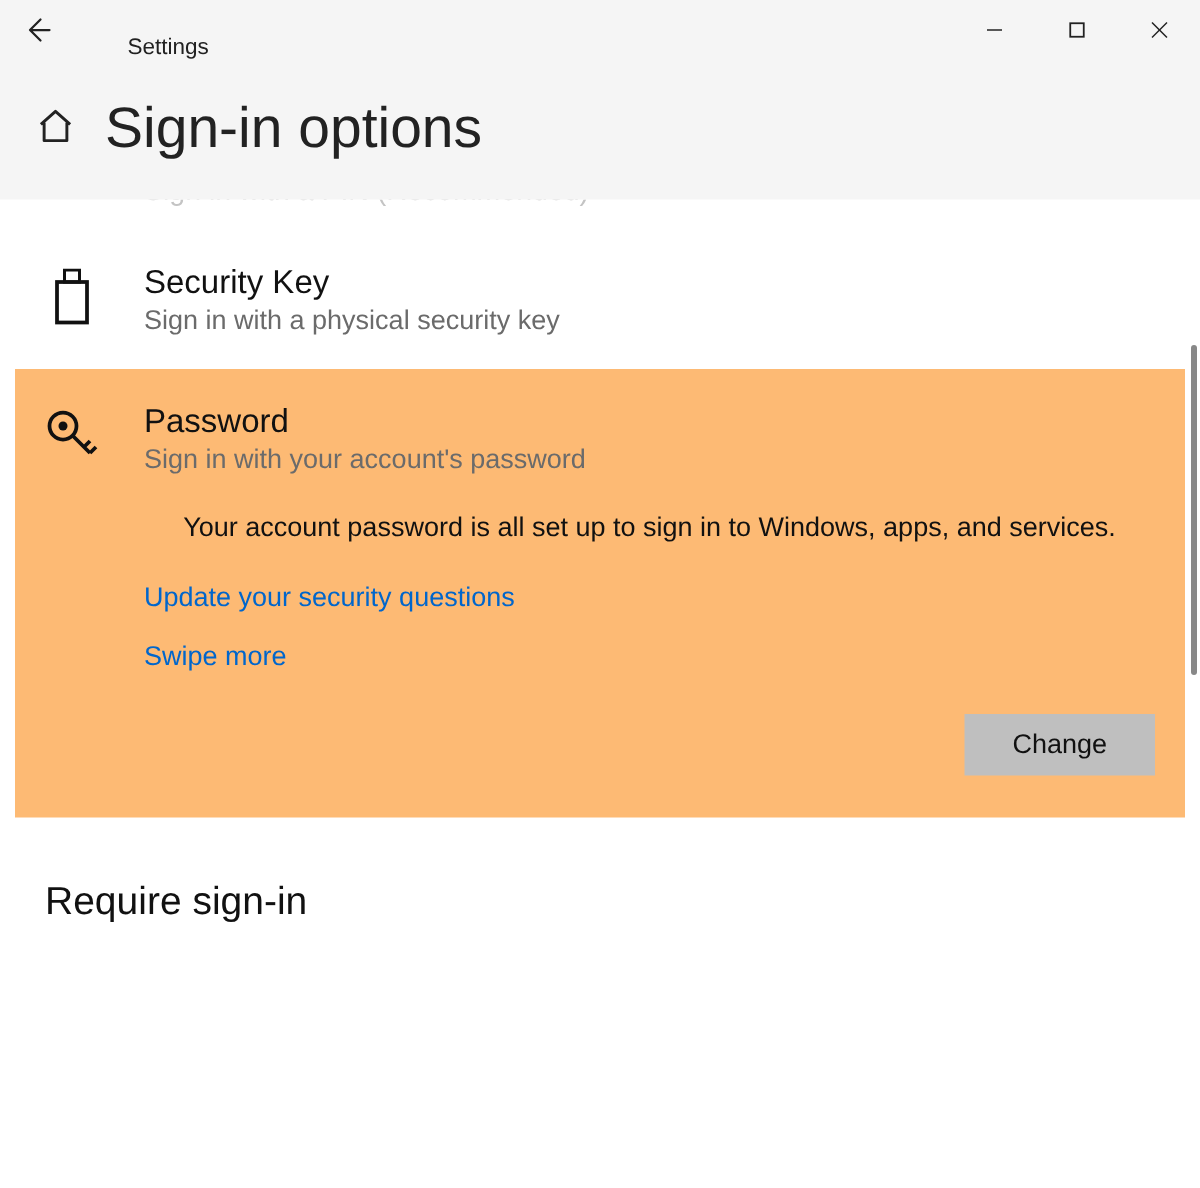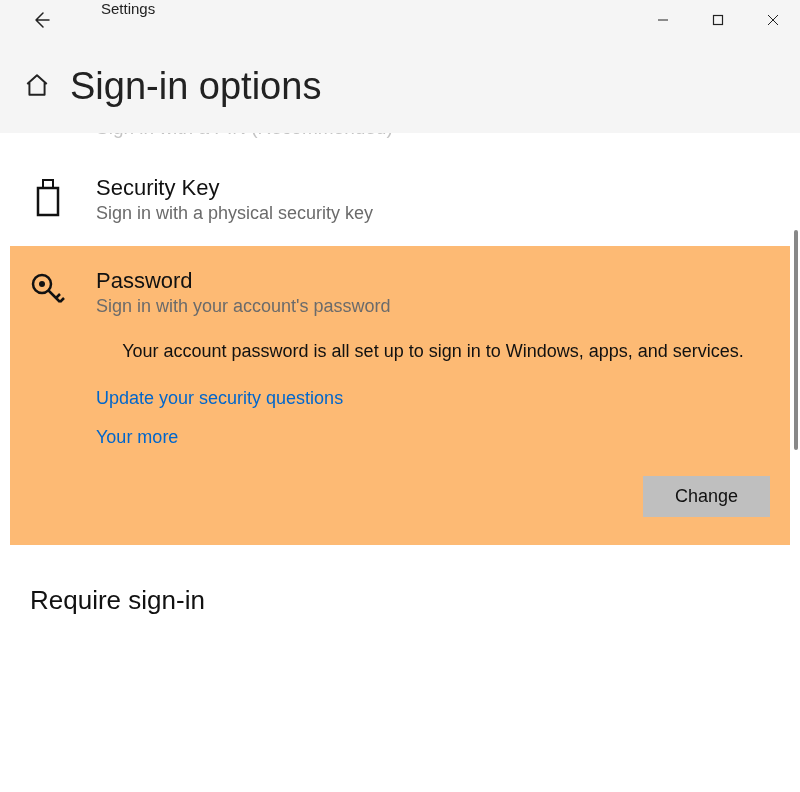--- a/index.html
+++ b/index.html
@@ -6,24 +6,24 @@
     body {
       font-family: "Segoe UI", Tahoma, Geneva, sans-serif;
       background: #ffffff;
       width: 800px;
       height: 792px;
       overflow: hidden;
       position: relative;
     }
     .titlebar {
       display: flex;
-      align-items: flex-start;
+      align-items: flex-end;
       height: 40px;
       background: #f5f5f5;
-      padding-left: 21px;
+      padding-left: 5px;
     }
     .titlebar .back-btn {
       width: 40px; height: 40px;
       display: flex; align-items: center; justify-content: center;
       cursor: pointer;
     }
     .titlebar .title {
       font-size: 15px;
       color: #222;
       margin-left: 40px;
@@ -223,21 +223,21 @@
           <circle cx="12" cy="12" r="9" stroke="#111" stroke-width="2.5" fill="none"></circle>
           <circle cx="12" cy="12" r="3" fill="#111"></circle>
           <path d="M18 18 L30 30 M26 26 L30 22 M30 30 L34 26" stroke="#111" stroke-width="2.5" fill="none"></path>
         </svg>
     </div>
     <div class="option-body">
       <div class="option-title">Password</div>
       <div class="option-subtitle">Sign in with your account's password</div>
       <div class="password-details">Your account password is all set up to sign in to Windows, apps, and services.</div>
       <div><span class="link first">Update your security questions</span></div>
-      <div><span class="link second">Your more</span></div>
+      <div><span class="link second">Swipe more</span></div>
       <div class="change-btn">
         <button>Change</button>
       </div>
     </div>
   </div>
 
 
   <div class="section-heading">Require sign-in</div>
 
 </div>

